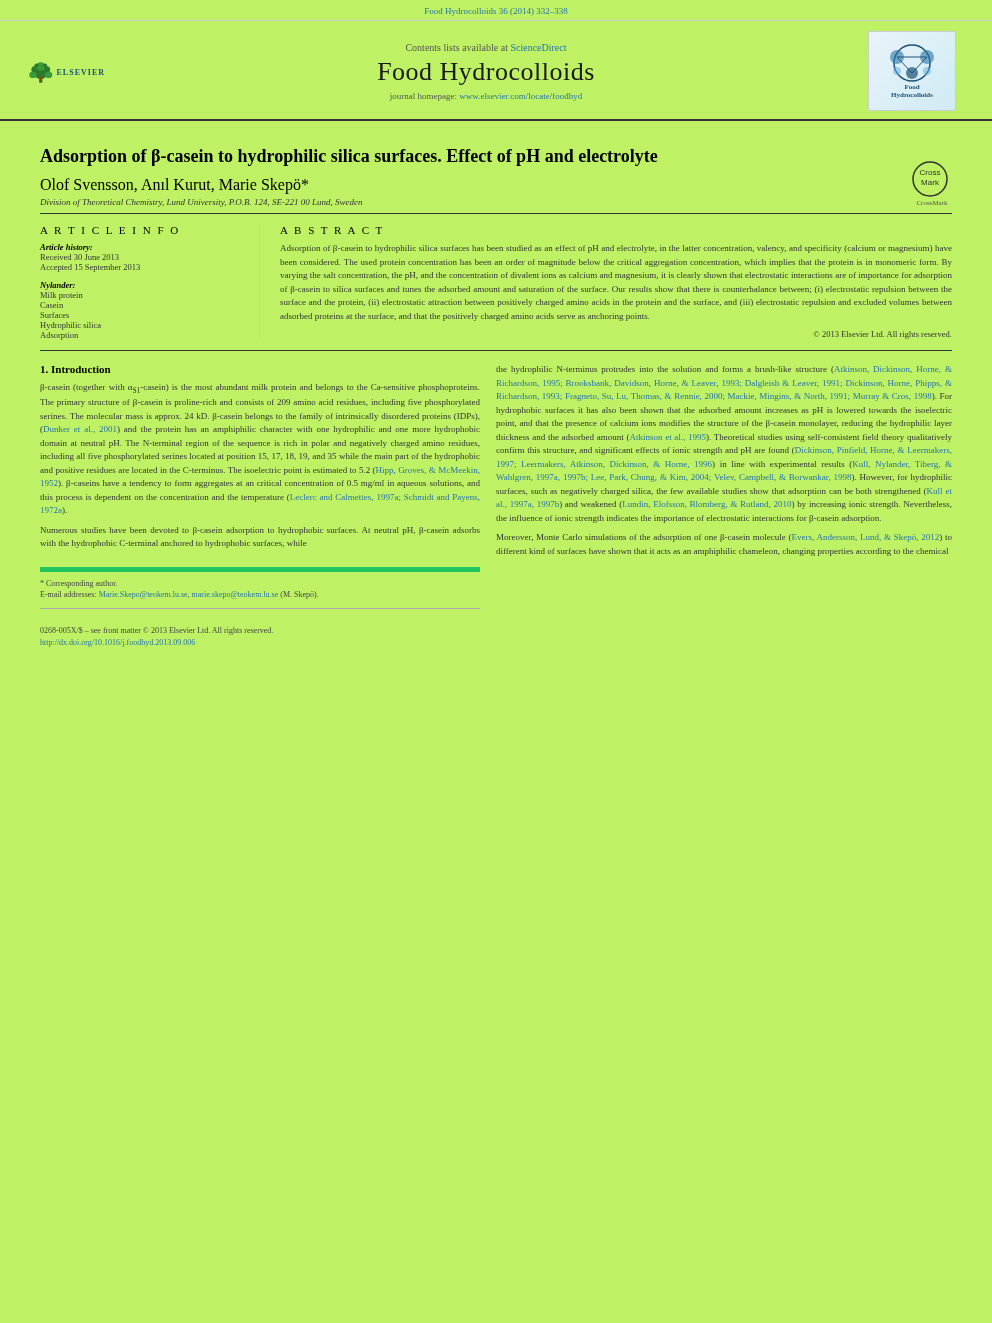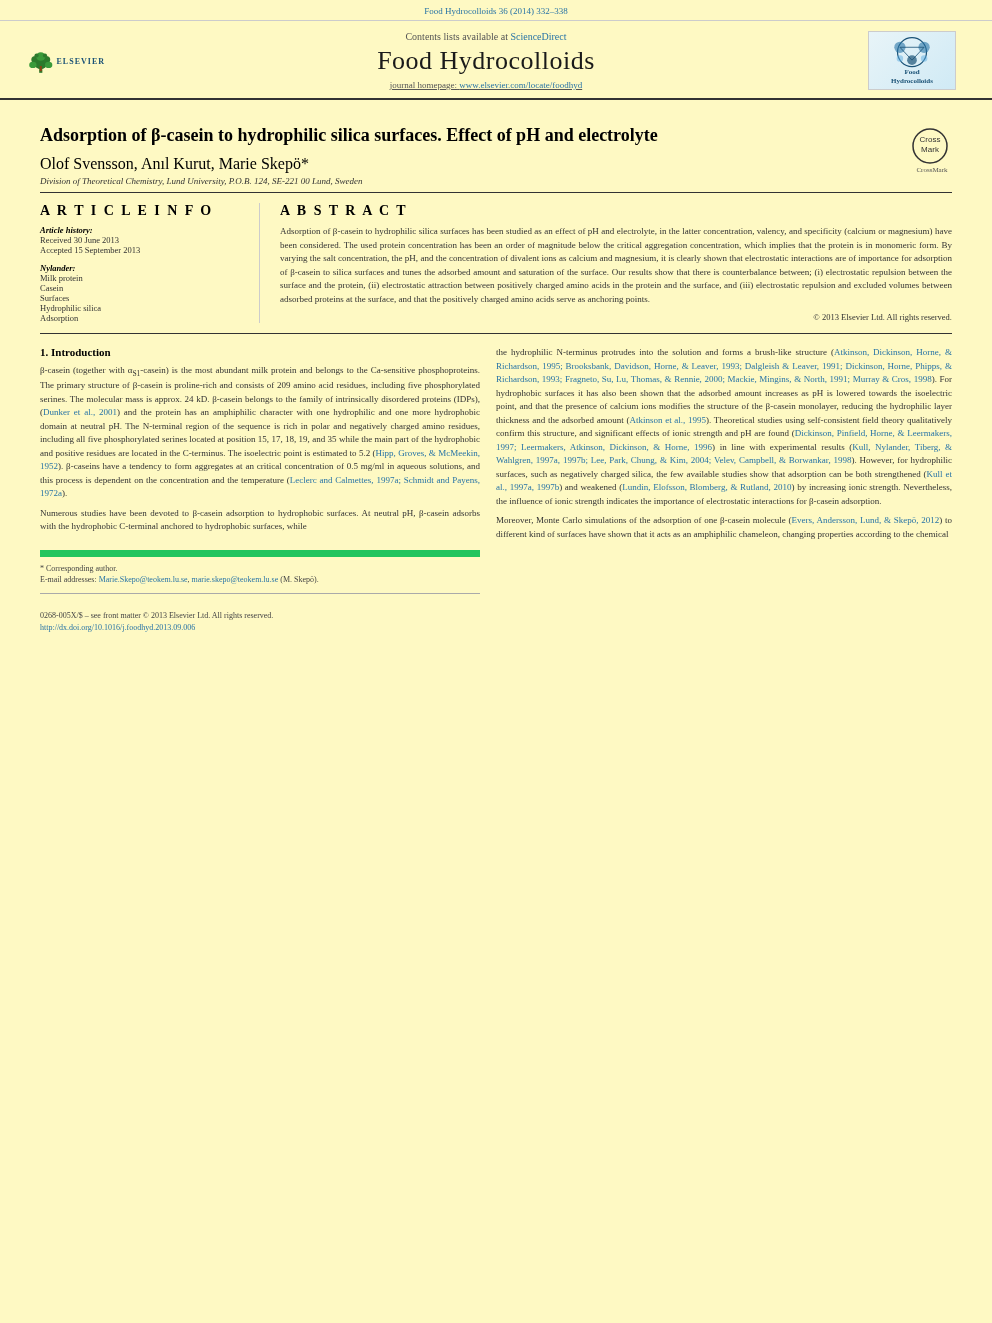--- a/index.html
+++ b/index.html
@@ -7,21 +7,21 @@
       background: #fff;
       font-family: 'Times New Roman', Times, serif;
       font-size: 10px;
       color: #000;
       width: 992px;
       min-height: 1323px;
     }
     .page {
       width: 992px;
       min-height: 1323px;
-      background: #fef9c3;
+      background: #bef264;
       padding: 0;
     }
     
     .journal-bar {
       text-align: center;
       padding: 6px 0 4px 0;
       font-size: 9px;
       color: #2874a6;
       border-bottom: 1px solid #ccc;
     }
@@ -71,52 +71,51 @@
       font-size: 26px;
       font-weight: normal;
       color: #1a1a1a;
       letter-spacing: 0.5px;
       margin: 4px 0;
     }
     .journal-homepage {
       font-size: 9px;
       color: #555;
       margin-top: 2px;
-      text-decoration: underline;
     }
     .journal-homepage a { color: #2874a6; text-decoration: none; }
     .header-right {
       width: 100px;
       display: flex;
       align-items: center;
       justify-content: center;
     }
     .journal-logo-box {
       width: 88px;
-      height: 59px;
+      height: 80px;
       border: 1px solid #ccc;
       display: flex;
       flex-direction: column;
       align-items: center;
       justify-content: center;
       background: linear-gradient(135deg, #e8f4f8 0%, #d0eaf5 100%);
       font-size: 8px;
       font-weight: bold;
       color: #1a5276;
       text-align: center;
       padding: 4px;
     }
     
     .article-content {
       padding: 10px 40px 20px 40px;
     }
     
     .article-title-section {
       display: flex;
-      align-items: flex-start;
+      align-items: flex-end;
       padding: 14px 0 6px 0;
       border-bottom: 1px solid #333;
     }
     .article-title-text {
       flex: 1;
     }
     .article-title {
       font-size: 18px;
       font-weight: bold;
       color: #000;
@@ -149,24 +148,24 @@
     .article-info-col {
       width: 220px;
       padding-right: 20px;
       border-right: 1px solid #ccc;
     }
     .abstract-col {
       flex: 1;
       padding-left: 20px;
     }
     .section-label {
-      font-size: 14px;
+      font-size: 11px;
       letter-spacing: 2px;
       text-transform: uppercase;
-      font-weight: bold;
+      font-weight: normal;
       color: #000;
       margin-bottom: 6px;
     }
     .article-history {
       margin-bottom: 6px;
     }
     .history-label {
       font-size: 8.5px;
       font-style: italic;
       font-weight: bold;
@@ -227,21 +226,21 @@
       text-align: justify;
       margin-bottom: 6px;
     }
     .body-text a, .abstract-text a {
       color: #2874a6;
       text-decoration: none;
     }
     
     .footnotes {
       margin-top: 16px;
-      border-top: 7px solid #22c55e;
+      border-top: 5px solid #22c55e;
       padding-top: 6px;
     }
     .footnote-text {
       font-size: 8px;
       color: #444;
       line-height: 1.4;
     }
     .footnote-text a {
       color: #2874a6;
       text-decoration: none;

